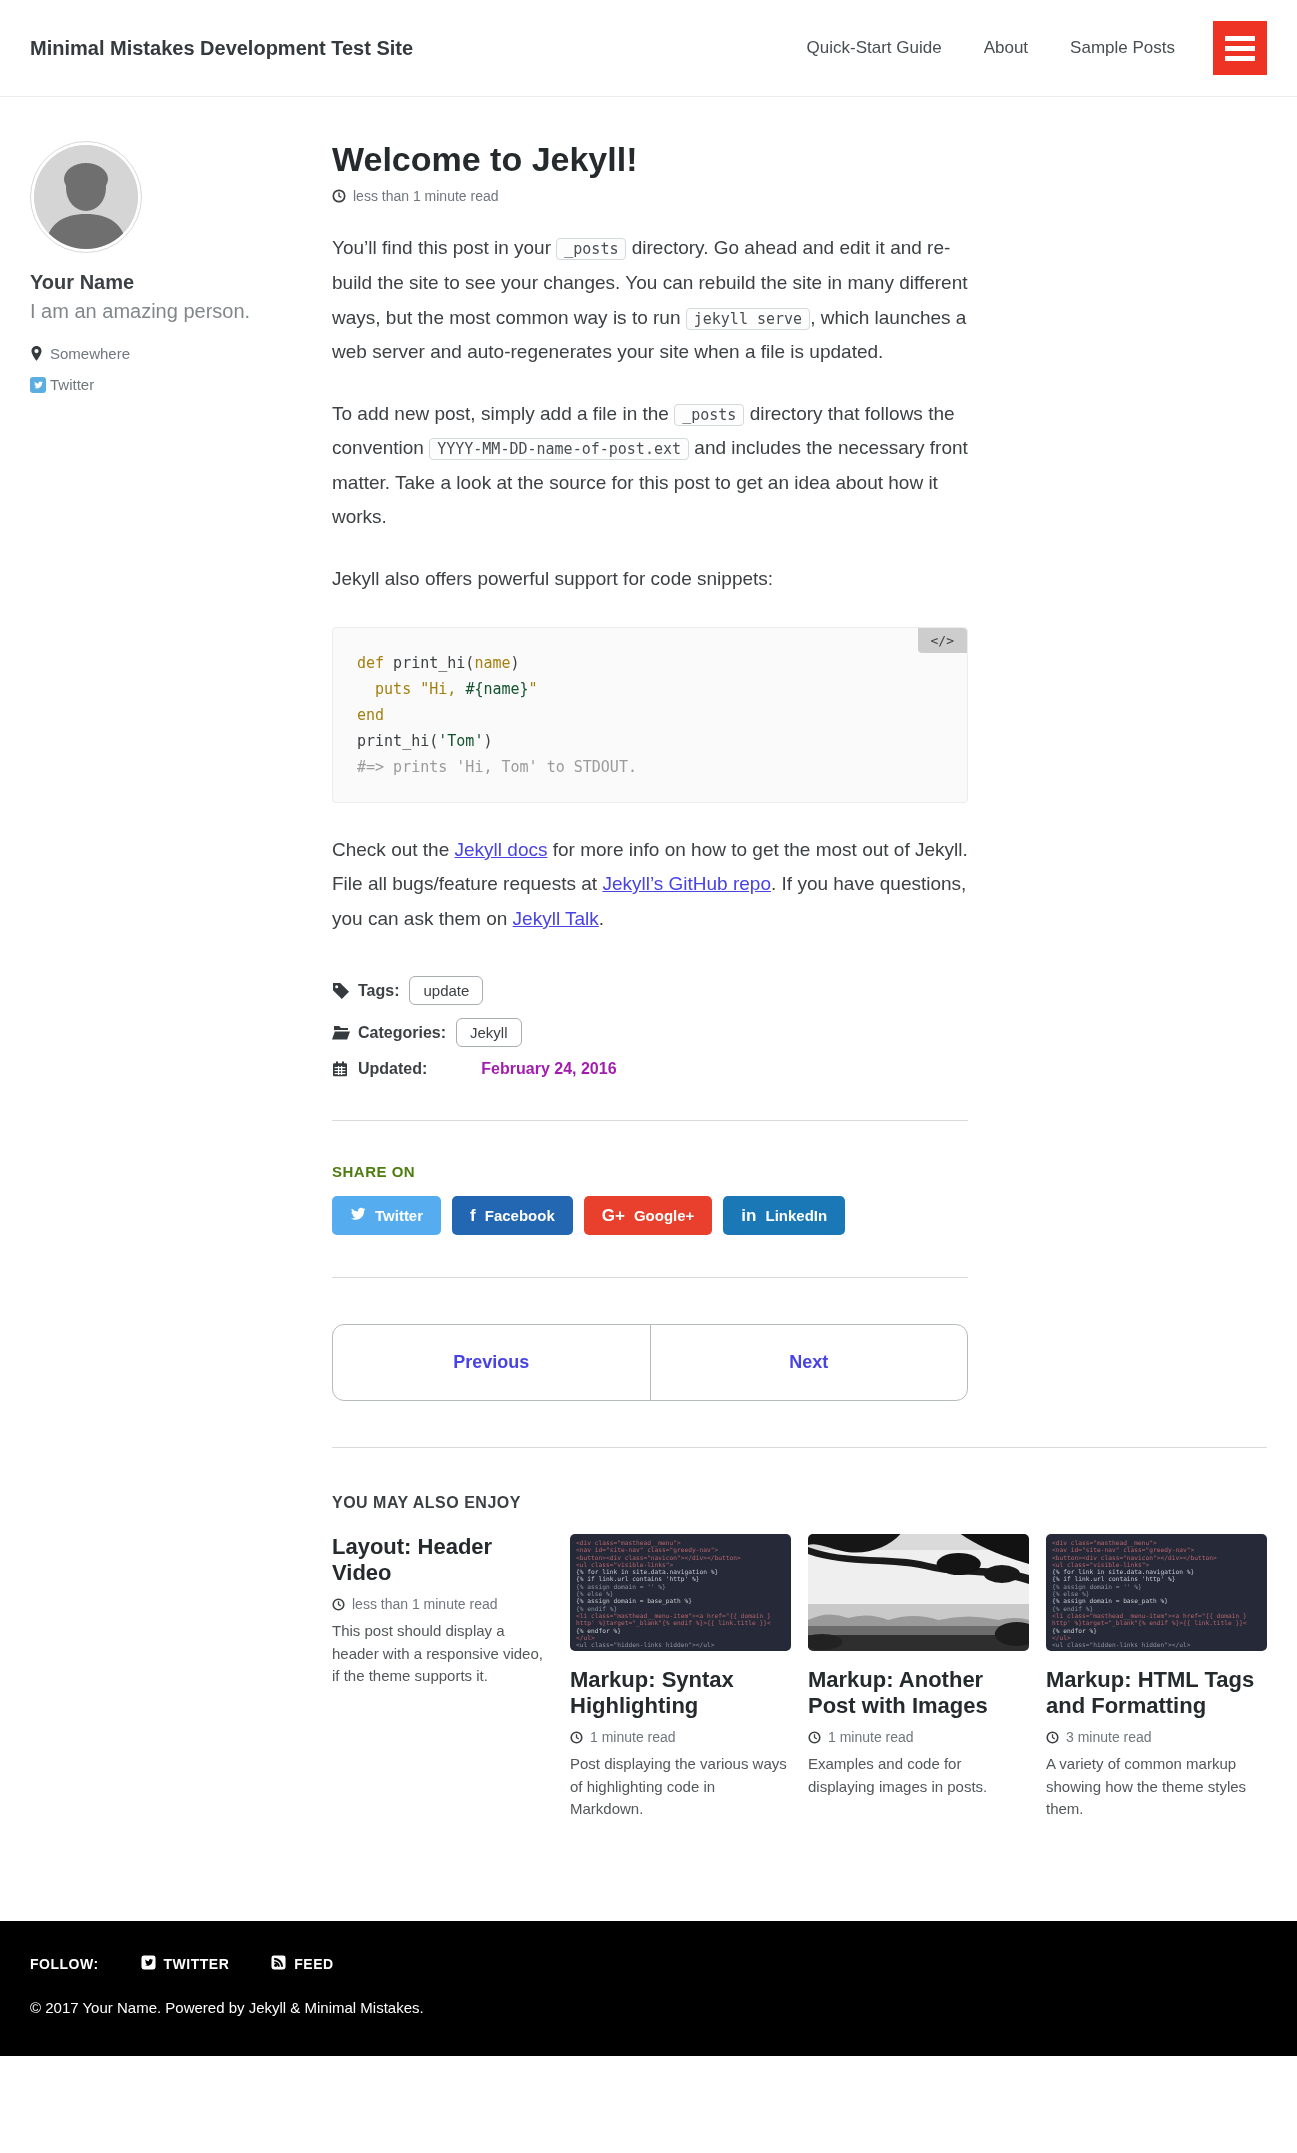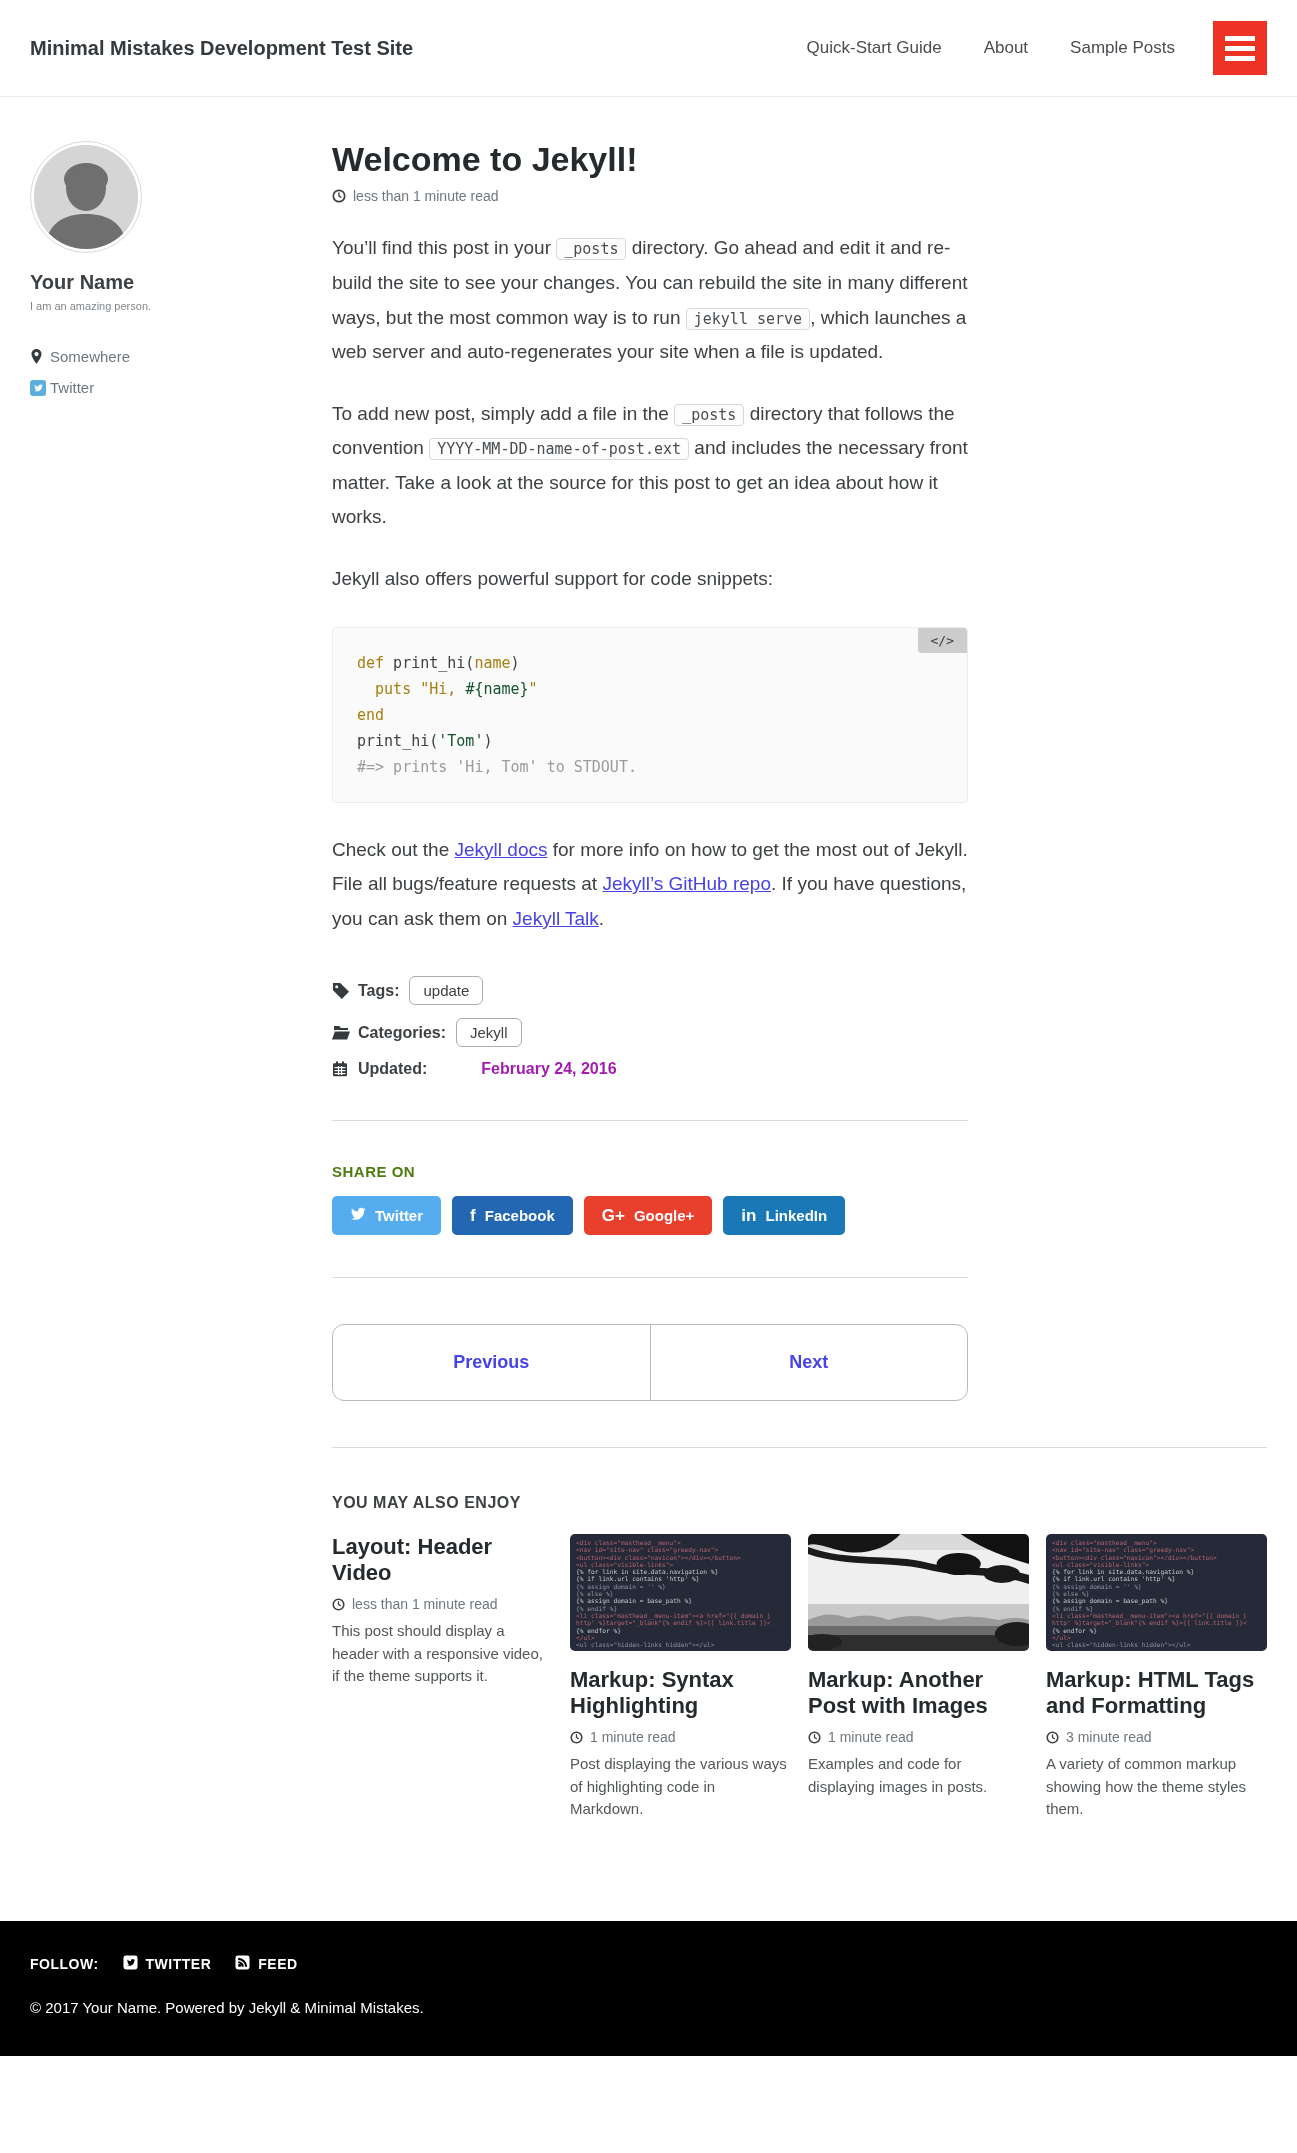--- a/index.html
+++ b/index.html
@@ -23,21 +23,21 @@
   
   .page { display:flex; padding:0 30px; }
   .sidebar { width:302px; flex:none; padding-top:44px; }
   .main { flex:1; min-width:0; }
 
   
   .avatar-wrap { width:112px; height:112px; border:1px solid #d9d9d9; border-radius:50%; padding:3px; }
   .avatar { width:104px; height:104px; border-radius:50%; overflow:hidden; background:#d5d5d5; }
   .avatar svg { display:block; }
   .author-name { font-size:20px; font-weight:bold; color:#3d4144; margin:18px 0 6px; }
-  .author-bio { font-size:11px; color:#82878b; margin:0 0 36px; }
+  .author-bio { font-size:20px; color:#82878b; margin:0 0 22px; }
   .author-links { list-style:none; margin:0; padding:0; }
   .author-links li { display:flex; align-items:center; margin:0 0 14px; font-size:15px; color:#6f777d; }
   .author-links .ic { width:20px; flex:none; display:inline-flex; align-items:center; }
 
   
   .post { max-width:636px; }
   .post-title { font-size:34px; font-weight:bold; color:#252a2d; margin:44px 0 10px; line-height:1.1; }
   .read-time { display:flex; align-items:center; gap:7px; font-size:14px; color:#6f777d; margin-bottom:10px; }
   .post p.body { font-size:19px; line-height:1.82; margin:27px 0; color:#3d4144; }
   .post p.body a { color:#4843e3; text-decoration:underline; }
@@ -101,21 +101,21 @@
   .card-img { width:100%; height:117px; border-radius:5px; overflow:hidden; margin-bottom:16px; }
   .card-img svg { display:block; width:100%; height:100%; }
   .card-title { font-size:22px; font-weight:bold; color:#252a2d; line-height:1.18; margin:0 0 10px; }
   .card-meta { display:flex; align-items:center; gap:7px; font-size:14px; color:#6f777d; margin:0 0 8px; }
   .card-excerpt { font-size:15px; line-height:1.5; color:#53575a; margin:0; }
   .codeimg-text { font-family:"DejaVu Sans Mono", monospace; font-size:6.2px; }
   .cl-r { fill:#b5646c; } .cl-w { fill:#c6cad3; } .cl-g { fill:#8d93a0; }
 
   
   .footer { background:#000; color:#fff; padding:34px 30px 40px; margin-top:0; }
-  .follow-row { display:flex; align-items:center; gap:24px; font-size:14px; font-weight:bold; letter-spacing:.5px; }
+  .follow-row { display:flex; align-items:center; gap:42px; font-size:14px; font-weight:bold; letter-spacing:.5px; }
   .follow-row a { display:inline-flex; align-items:center; gap:8px; color:#fff; }
   .copyright { margin-top:26px; font-size:15px; color:#fff; }
 
   .icon-clock { display:inline-flex; }
 </style>
 </head>
 <body>
 
 <header class="masthead">
   <a class="site-title" href="#">Minimal Mistakes Development Test Site</a>

